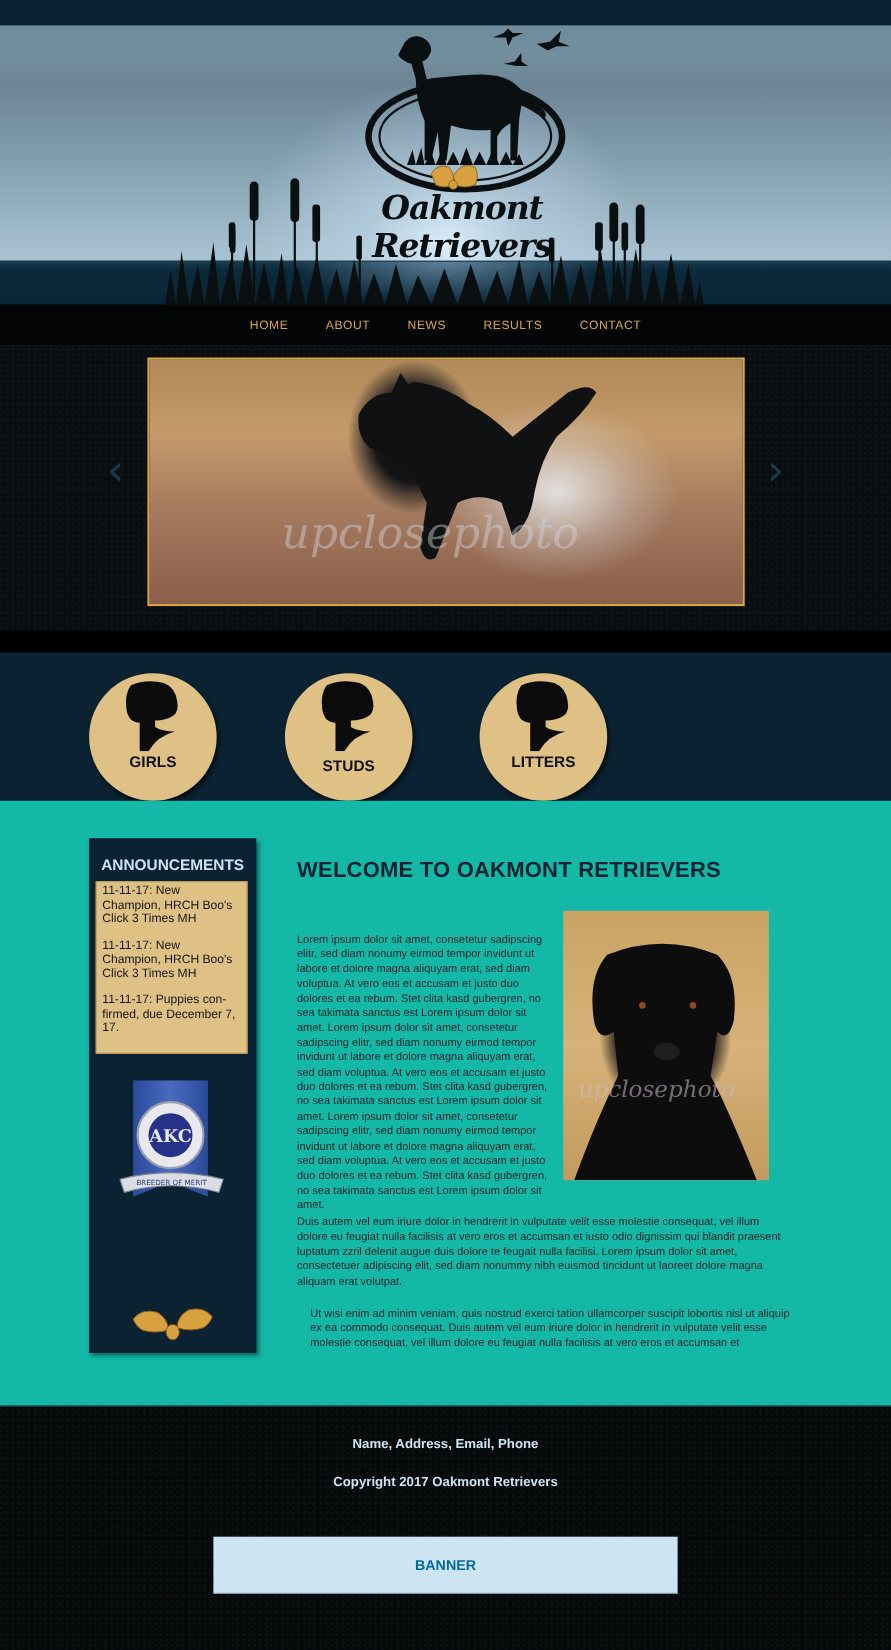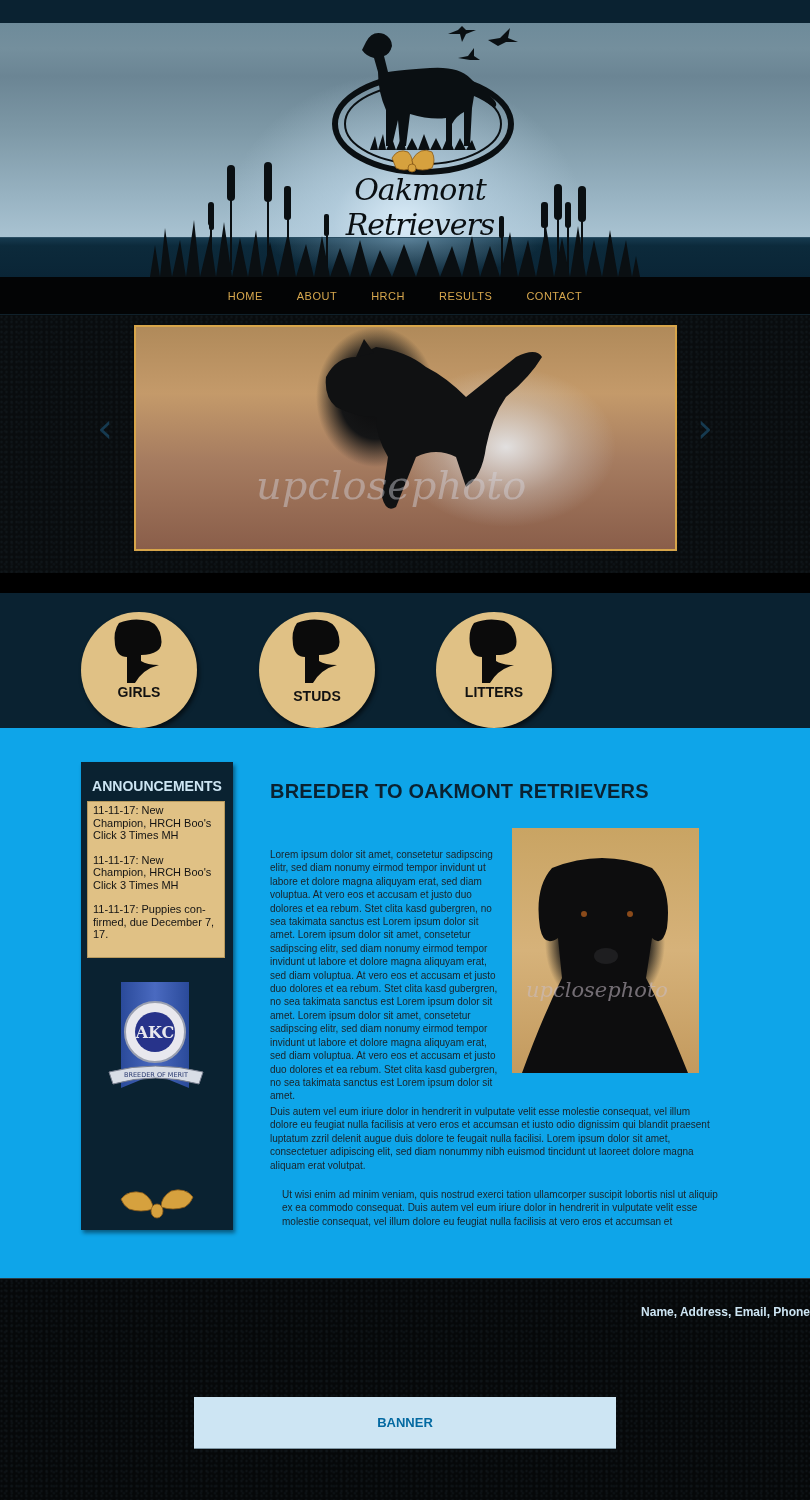--- a/index.html
+++ b/index.html
@@ -12,21 +12,21 @@
     background:
       radial-gradient(ellipse 180px 150px at 405px 200px, rgba(220,238,250,0.95) 0%, rgba(190,215,232,0.6) 40%, rgba(160,190,210,0) 100%),
       linear-gradient(to bottom, #6e8b9a 0%, #748f9d 12%, #6b8594 25%, #7d98a6 50%, #97b2c1 80%, #a9c3d2 100%); }
   .water { position: absolute; left: 0; top: 237px; width: 810px; height: 40px;
     background:
       radial-gradient(ellipse 140px 40px at 405px 0px, rgba(120,160,185,0.7) 0%, rgba(10,34,49,0) 100%),
       linear-gradient(to bottom, #163a4f 0%, #0c2a3b 20%, #0a2536 100%);
     border-top: 1px solid #2a4e63; }
   .logo-svg { position: absolute; left: 0; top: 0; width: 810px; height: 277px; }
   .logo-title { position: absolute; left: 300px; top: 172px; width: 240px; text-align: center;
-    font-family: "DejaVu Serif", serif; font-style: italic; font-weight: normal; font-size: 30px;
+    font-family: "DejaVu Serif", serif; font-style: italic; font-weight: bold; font-size: 30px;
     color: #0a0f12; letter-spacing: -1px; }
 
   
   .nav { position: absolute; left: 0; top: 277px; width: 810px; height: 38px; background: #030405;
     display: flex; justify-content: center; align-items: center; border-bottom: 1px solid #10212b; }
   .nav a { color: #d8a84e; font-size: 11px; letter-spacing: 0.5px; text-decoration: none; margin: 0 17px; }
 
   
   .slider { position: absolute; left: 0; top: 315px; width: 810px; height: 258px;
     background: #090c0e;
@@ -47,21 +47,21 @@
   .arrow.next { left: 690px; }
 
   
   .cat-band { position: absolute; left: 0; top: 573px; width: 810px; height: 155px; background: #0a2231; border-bottom: 1px solid #3a6478; margin-top: 20px; }
   .cat { position: absolute; top: 19px; width: 116px; height: 116px; border-radius: 50%; background: #e0c185;
     box-shadow: 2px 3px 4px rgba(0,0,0,0.6); }
   .cat svg { position: absolute; left: 30px; top: 5px; width: 56px; height: 66px; }
   .cat .lbl { position: absolute; left: 0; width: 116px; text-align: center; font-weight: bold; font-size: 14px; color: #111; }
 
   
-  .content { position: absolute; left: 0; top: 728px; width: 810px; height: 550px; background: #0ea5e9; }
+  .content { position: absolute; left: 0; top: 728px; width: 810px; height: 550px; background: #14b8a6; }
   .sidebar { position: absolute; left: 81px; top: 34px; width: 152px; height: 468px; background: #0a2231;
     box-shadow: 2px 3px 4px rgba(0,0,0,0.45); }
   .sidebar h3 { position: absolute; left: 0; top: 16px; width: 152px; text-align: center; color: #cde5f3; font-size: 14px; font-weight: bold; }
   .ann-box { position: absolute; left: 6px; top: 39px; width: 138px; height: 157px; background: #e0c185; border: 1px solid #b89a5e; padding: 2px 5px; }
   .ann-box p { font-size: 11px; line-height: 12.5px; color: #141414; margin-bottom: 12px; }
   .akc { position: absolute; left: 26px; top: 220px; width: 100px; height: 120px; }
   .acorn { position: absolute; left: 38px; top: 425px; width: 76px; height: 32px; }
 
   .main-title { position: absolute; left: 270px; top: 52px; font-size: 20px; font-weight: bold; color: #0a2231; letter-spacing: 0.2px; }
   .intro { position: absolute; left: 270px; top: 100px; width: 228px; font-size: 10px; line-height: 13.4px; color: #1a2228; margin-top: 20px; }
@@ -133,21 +133,21 @@
       <rect x="501" y="236" width="2" height="38"></rect>
   </g>
 
   <path d="M150 277 L155 245 L160 277 L165 228 L172 277 L180 240 L186 277 L194 220 L200 277 L210 235 L216 277 L224 222 L232 277 L240 238 L248 277 L256 230 L262 277 L270 242 L278 277 L288 232 L296 277 L306 244 L314 277 L322 236 L330 277 L340 248 L350 277 L360 240 L370 277 L380 250 L392 277 L404 244 L416 277 L428 240 L440 277 L452 246 L462 277 L472 236 L480 277 L490 246 L500 277 L510 232 L518 277 L528 240 L536 277 L546 226 L554 277 L562 238 L570 277 L578 226 L586 277 L594 240 L602 277 L610 230 L618 277 L626 240 L632 277 L636 256 L640 277 Z" fill="#0a0f12"></path>
 </svg>
 <div class="logo-title">Oakmont Retrievers</div>
 
 <nav class="nav">
   <a>HOME</a>
   <a>ABOUT</a>
-  <a>HRCH</a>
+  <a>NEWS</a>
   <a>RESULTS</a>
   <a>CONTACT</a>
 </nav>
 
 <div class="slider">
   <div class="arrow prev">‹</div>
   <div class="slide-frame">
     <svg class="dog-run" viewBox="0 0 240 180">
       <path d="M10 40 Q20 20 40 20 L60 10 Q90 14 110 30 Q130 40 150 60 L200 20 Q220 10 226 20 Q214 40 190 60 Q176 80 170 110 Q166 140 150 150 L140 120 Q120 110 100 120 L80 170 Q70 176 66 160 L72 120 Q60 100 60 80 Q40 80 20 70 Q8 60 10 40 Z" fill="#101112"></path>
       <path d="M40 20 L48 2 L58 16 Z" fill="#101112"></path>
@@ -203,31 +203,32 @@
     </svg>
     <svg class="acorn" viewBox="0 0 76 32">
       <g fill="#d6a13e" stroke="#8a5a18" stroke-width="0.8">
         <path d="M2 12 Q10 2 24 6 Q34 12 34 22 Q22 26 10 22 Q4 18 2 12 Z"></path>
         <path d="M74 10 Q66 0 52 4 Q42 10 42 20 Q54 24 66 20 Q72 16 74 10 Z"></path>
         <ellipse cx="38" cy="24" rx="6" ry="7"></ellipse>
       </g>
     </svg>
   </aside>
 
-  <h1 class="main-title">BREEDER TO OAKMONT RETRIEVERS</h1>
+  <h1 class="main-title">WELCOME TO OAKMONT RETRIEVERS</h1>
   <p class="intro">Lorem ipsum dolor sit amet, consetetur sadipscing elitr, sed diam nonumy eirmod tempor invidunt ut labore et dolore magna aliquyam erat, sed diam voluptua. At vero eos et accusam et justo duo dolores et ea rebum. Stet clita kasd gubergren, no sea takimata sanctus est Lorem ipsum dolor sit amet. Lorem ipsum dolor sit amet, consetetur sadipscing elitr, sed diam nonumy eirmod tempor invidunt ut labore et dolore magna aliquyam erat, sed diam voluptua. At vero eos et accusam et justo duo dolores et ea rebum. Stet clita kasd gubergren, no sea takimata sanctus est Lorem ipsum dolor sit amet. Lorem ipsum dolor sit amet, consetetur sadipscing elitr, sed diam nonumy eirmod tempor invidunt ut labore et dolore magna aliquyam erat, sed diam voluptua. At vero eos et accusam et justo duo dolores et ea rebum. Stet clita kasd gubergren, no sea takimata sanctus est Lorem ipsum dolor sit amet.</p>
   <div class="portrait">
     <svg width="187" height="245" viewBox="0 0 187 245">
       <path d="M40 40 Q90 20 140 40 Q160 60 155 100 Q150 120 140 110 L134 150 Q150 180 176 245 L10 245 Q30 190 50 150 L46 110 Q32 120 28 100 Q22 60 40 40 Z" fill="#0d0d0e"></path>
       <circle cx="72" cy="86" r="3" fill="#8a4a1a"></circle>
       <circle cx="118" cy="86" r="3" fill="#8a4a1a"></circle>
       <ellipse cx="94" cy="128" rx="12" ry="8" fill="#1e1e20"></ellipse>
     </svg>
     <div class="wm">upclosephoto</div>
   </div>
   <p class="para p2">Duis autem vel eum iriure dolor in hendrerit in vulputate velit esse molestie consequat, vel illum dolore eu feugiat nulla facilisis at vero eros et accumsan et iusto odio dignissim qui blandit praesent luptatum zzril delenit augue duis dolore te feugait nulla facilisi. Lorem ipsum dolor sit amet, consectetuer adipiscing elit, sed diam nonummy nibh euismod tincidunt ut laoreet dolore magna aliquam erat volutpat.</p>
   <p class="para p3">Ut wisi enim ad minim veniam, quis nostrud exerci tation ullamcorper suscipit lobortis nisl ut aliquip ex ea commodo consequat. Duis autem vel eum iriure dolor in hendrerit in vulputate velit esse molestie consequat, vel illum dolore eu feugiat nulla facilisis at vero eros et accumsan et</p>
 </div>
 
 <footer class="footer">
-  <div class="line" style="top:26px;text-align:right;">Name, Address, Email, Phone</div>
+  <div class="line" style="top:26px;">Name, Address, Email, Phone</div>
+  <div class="line" style="top:61px;">Copyright 2017 Oakmont Retrievers</div>
   <div class="banner">BANNER</div>
 </footer>
 
 </body></html>

